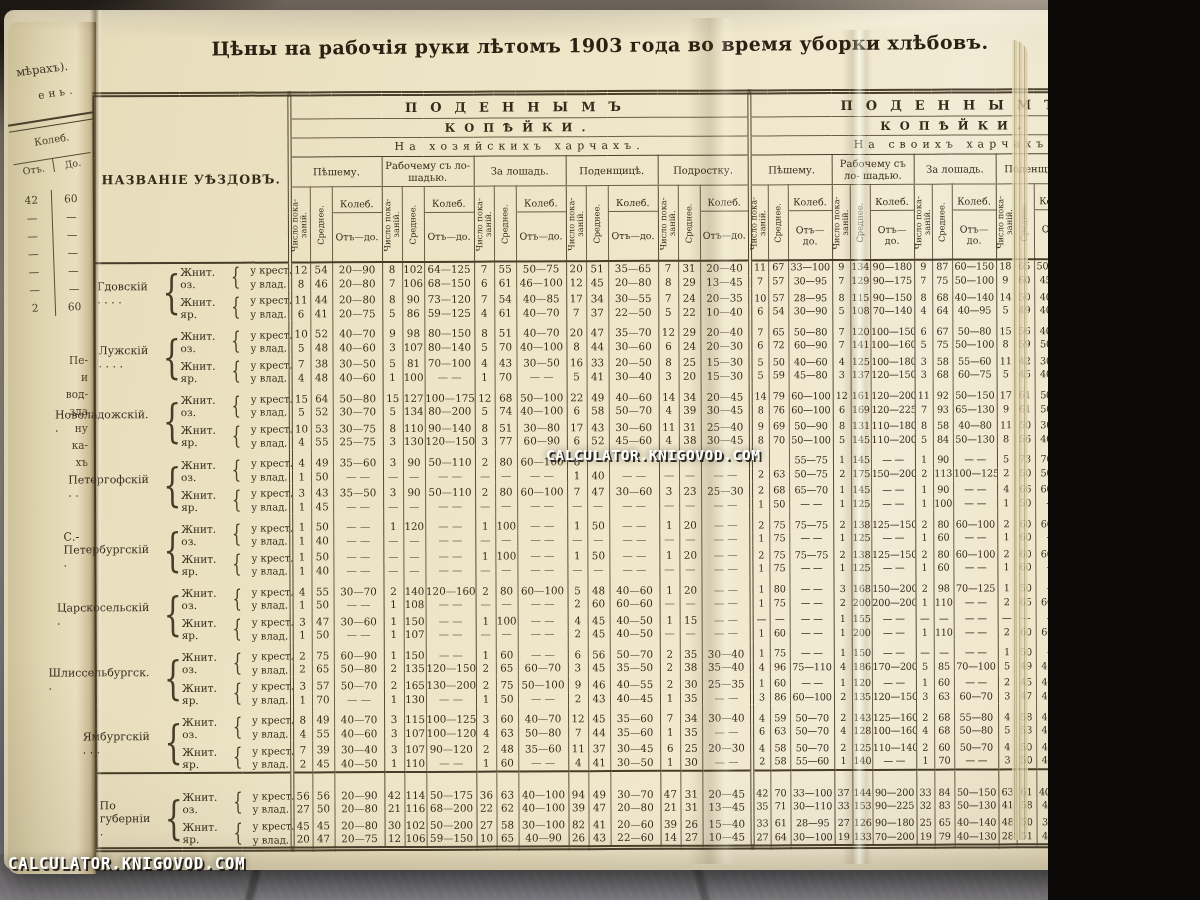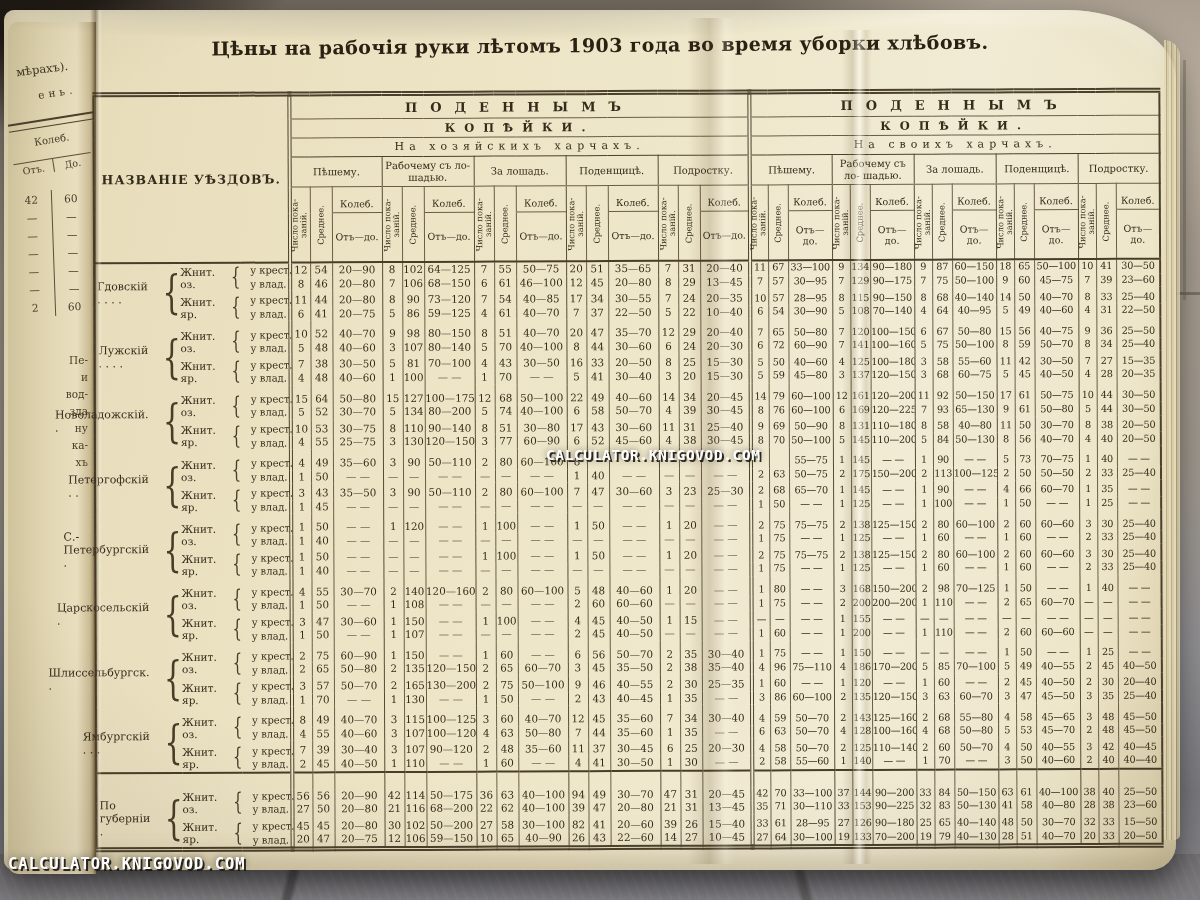--- a/index.html
+++ b/index.html
@@ -1,21 +1,21 @@
 <!DOCTYPE html>
 <html><head>
 <meta charset="utf-8">
 <style>
   html,body{margin:0;padding:0;background:#0a0908;}
-  .scene{position:relative;width:1200px;height:900px;overflow:hidden;
+  .scene{position:relative;width:1004px;height:900px;overflow:hidden;
     font-family:"DejaVu Serif",serif;
     background:
       radial-gradient(520px 300px at -60px -80px,#100d0c 0%,#221b16 40%,rgba(34,27,22,0) 72%),
       radial-gradient(700px 300px at 1250px 80px,#baaf9f 0%,#a99e90 45%,rgba(169,158,144,0) 75%),
-      linear-gradient(180deg,#6f675c 0%,#8d8478 16%,#a1988b 32%,#9b958c 55%,#8f8e91 72%,#7d7d82 88%,#8e8e93 100%);}
+      linear-gradient(180deg,#6f675c 0%,#8d8478 16%,#a1988b 32%,#9b958c 55%,#8f8e91 72%,#7d7d82 88%,#8e8e93 100%); padding-left: 44px;}
   .floor-bottom{position:absolute;left:0;right:0;bottom:0;height:46px;
     background:
       linear-gradient(104deg,transparent 24%,rgba(60,58,60,.55) 24.4%,rgba(60,58,60,.55) 24.8%,transparent 25.2%),
       linear-gradient(76deg,transparent 66%,rgba(70,66,64,.5) 66.4%,rgba(70,66,64,.5) 66.8%,transparent 67.2%),
       repeating-linear-gradient(68deg,rgba(120,118,122,.25) 0 3px,rgba(90,88,92,.18) 3px 9px),
       linear-gradient(180deg,#7b7a7e,#929197);}
   .grout-right{position:absolute;right:0;top:292px;width:34px;height:3px;background:rgba(92,85,76,.6);}
   .grout-right2{position:absolute;right:14px;top:60px;width:3px;height:240px;background:rgba(110,102,92,.45);}
 
   .book{position:absolute;left:4px;top:10px;width:1172px;height:860px;

